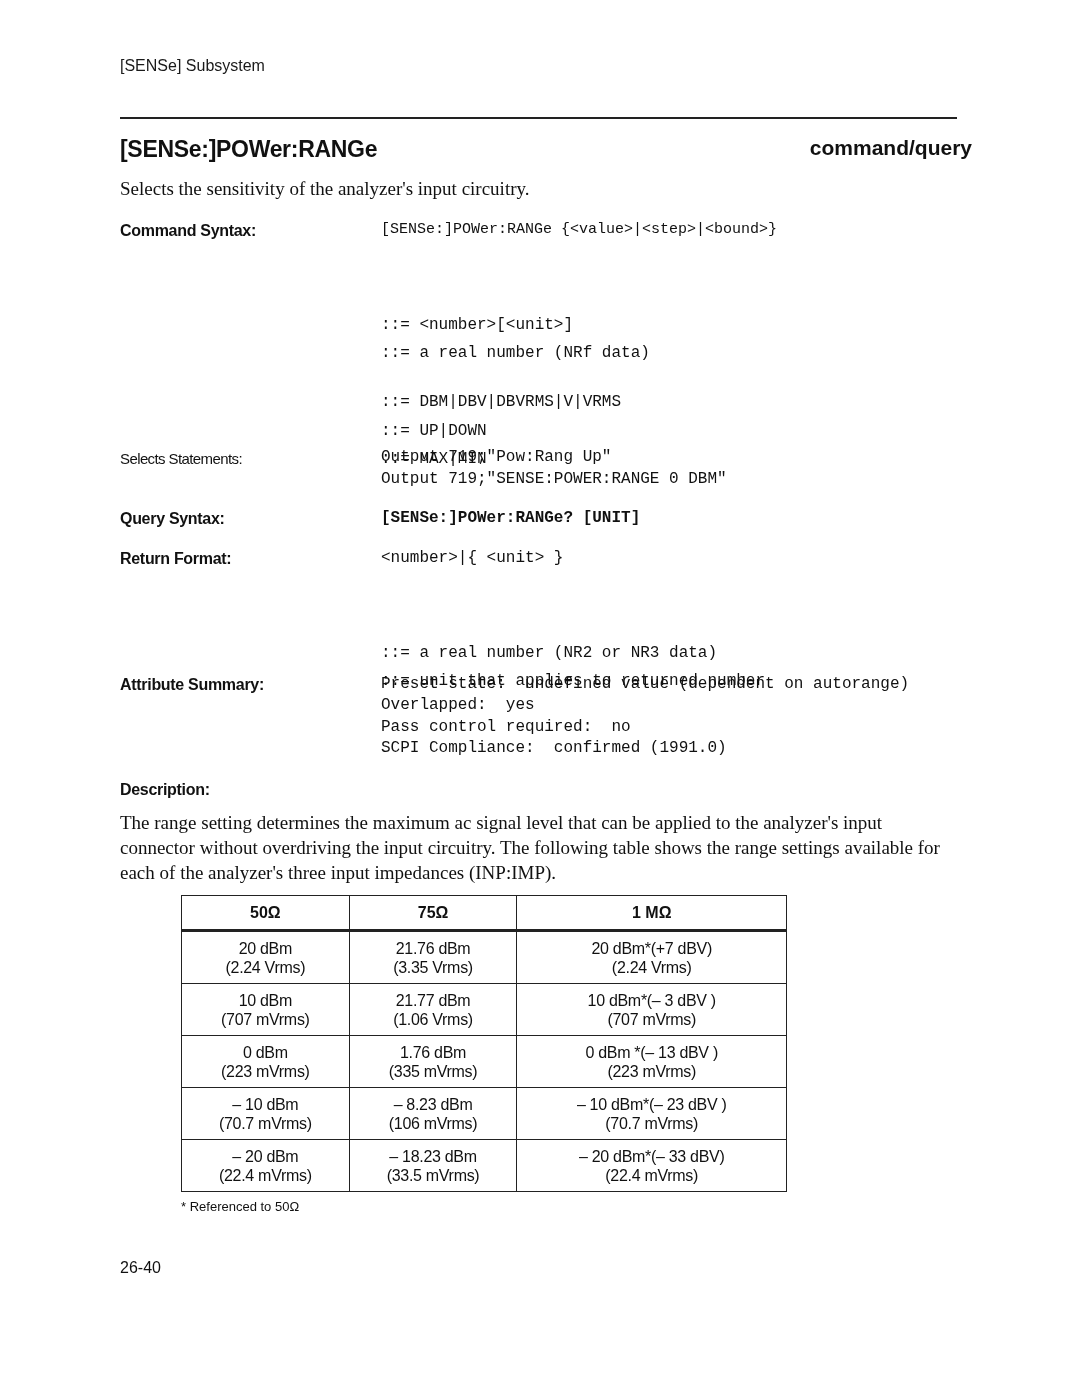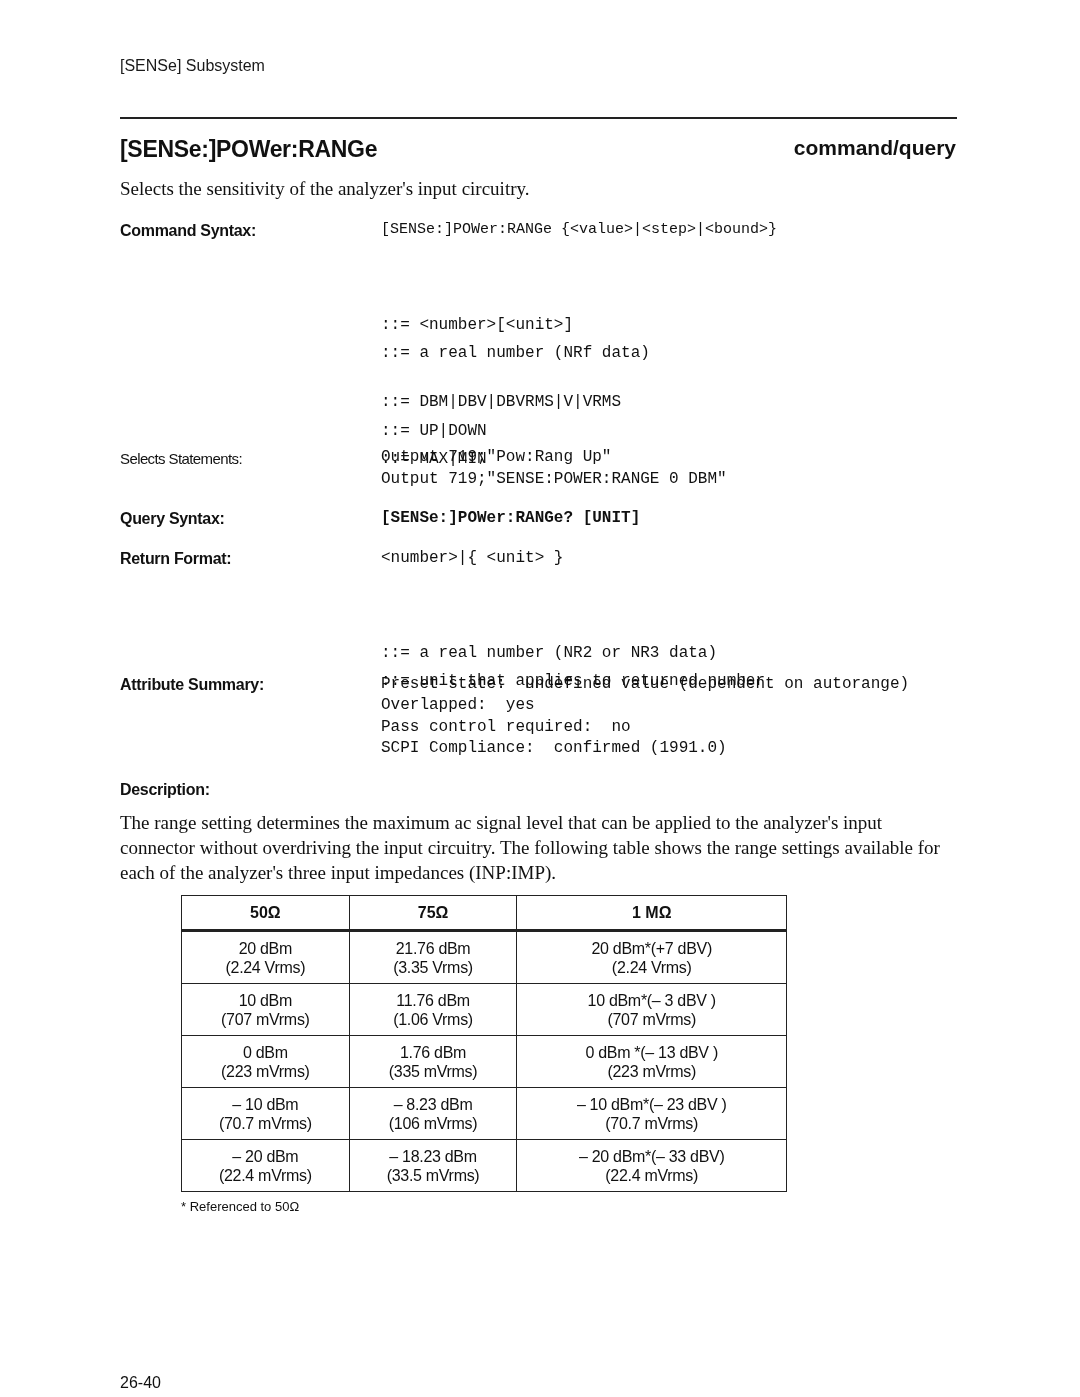--- a/index.html
+++ b/index.html
@@ -5,39 +5,39 @@
     html, body { margin: 0; padding: 0; background: #ffffff; }
     body { width: 1080px; height: 1397px; position: relative; overflow: hidden; color: #111; }
     .sans { font-family: "Liberation Sans", sans-serif; }
     .serif { font-family: "Liberation Serif", serif; }
     .mono { font-family: "Liberation Mono", monospace; }
     .abs { position: absolute; }
 
     .header-text { left: 120px; top: 57px; font-size: 16px; color: #1a1a1a; }
     .rule { left: 120px; top: 117px; width: 837px; height: 0; border-top: 2px solid #222; }
     .title { left: 120px; top: 136px; font-size: 23px; font-weight: bold; letter-spacing: -0.3px; }
-    .kind { right: 124px; top: 136px; font-size: 21px; font-weight: bold; }
+    .kind { right: 108px; top: 136px; font-size: 21px; font-weight: bold; }
     .summary { left: 120px; top: 178px; font-size: 19px; }
 
     .label { font-size: 16px; font-weight: bold; letter-spacing: -0.3px; }
     .label-light { font-size: 15px; font-weight: normal; letter-spacing: -0.6px; }
     .code { font-size: 16px; white-space: pre; margin-left: 48px; }
 
     .bnf-row { position: absolute; left: 0; width: 700px; height: 22px; padding-left: 16px; }
     .bnf-name { position: absolute; right: 757px; text-align: right; white-space: pre; }
     .bnf-def { position: absolute; left: 333px; white-space: pre; }
 
     .desc { left: 120px; top: 810px; width: 840px; font-size: 19px; line-height: 25px; }
 
     table.ranges { position: absolute; left: 181px; top: 895px; width: 606px; border-collapse: collapse; font-family: "Liberation Sans", sans-serif; font-size: 16px; }
     table.ranges th, table.ranges td { border: 1px solid #222; text-align: center; padding: 0; }
     table.ranges th { height: 33px; font-weight: bold; font-size: 16px; border-bottom: 3px solid #222; }
     table.ranges td { height: 51px; line-height: 19px; letter-spacing: -0.3px; }
     .footnote { left: 181px; top: 1199px; font-size: 13px; }
-    .page-num { left: 120px; top: 1374px; font-size: 16px; }
+    .page-num { left: 120px; top: 1259px; font-size: 16px; }
   </style>
 </head>
 <body>
 
 <div class="abs sans header-text">[SENSe] Subsystem</div>
 <div class="abs rule"></div>
 
 <div class="abs sans title">[SENSe:]POWer:RANGe</div>
 <div class="abs sans kind">command/query</div>
 <div class="abs serif summary">Selects the sensitivity of the analyzer's input circuitry.</div>
@@ -120,21 +120,21 @@
           <div>20 dBm*(+7 dBV)</div>
           <div>(2.24 Vrms)</div>
         </td>
     </tr>
     <tr>
       <td>
           <div>10 dBm</div>
           <div>(707 mVrms)</div>
         </td>
       <td>
-          <div>11.76 dBm</div>
+          <div>21.77 dBm</div>
           <div>(1.06 Vrms)</div>
         </td>
       <td>
           <div>10 dBm*(– 3 dBV )</div>
           <div>(707 mVrms)</div>
         </td>
     </tr>
     <tr>
       <td>
           <div>0 dBm</div>

